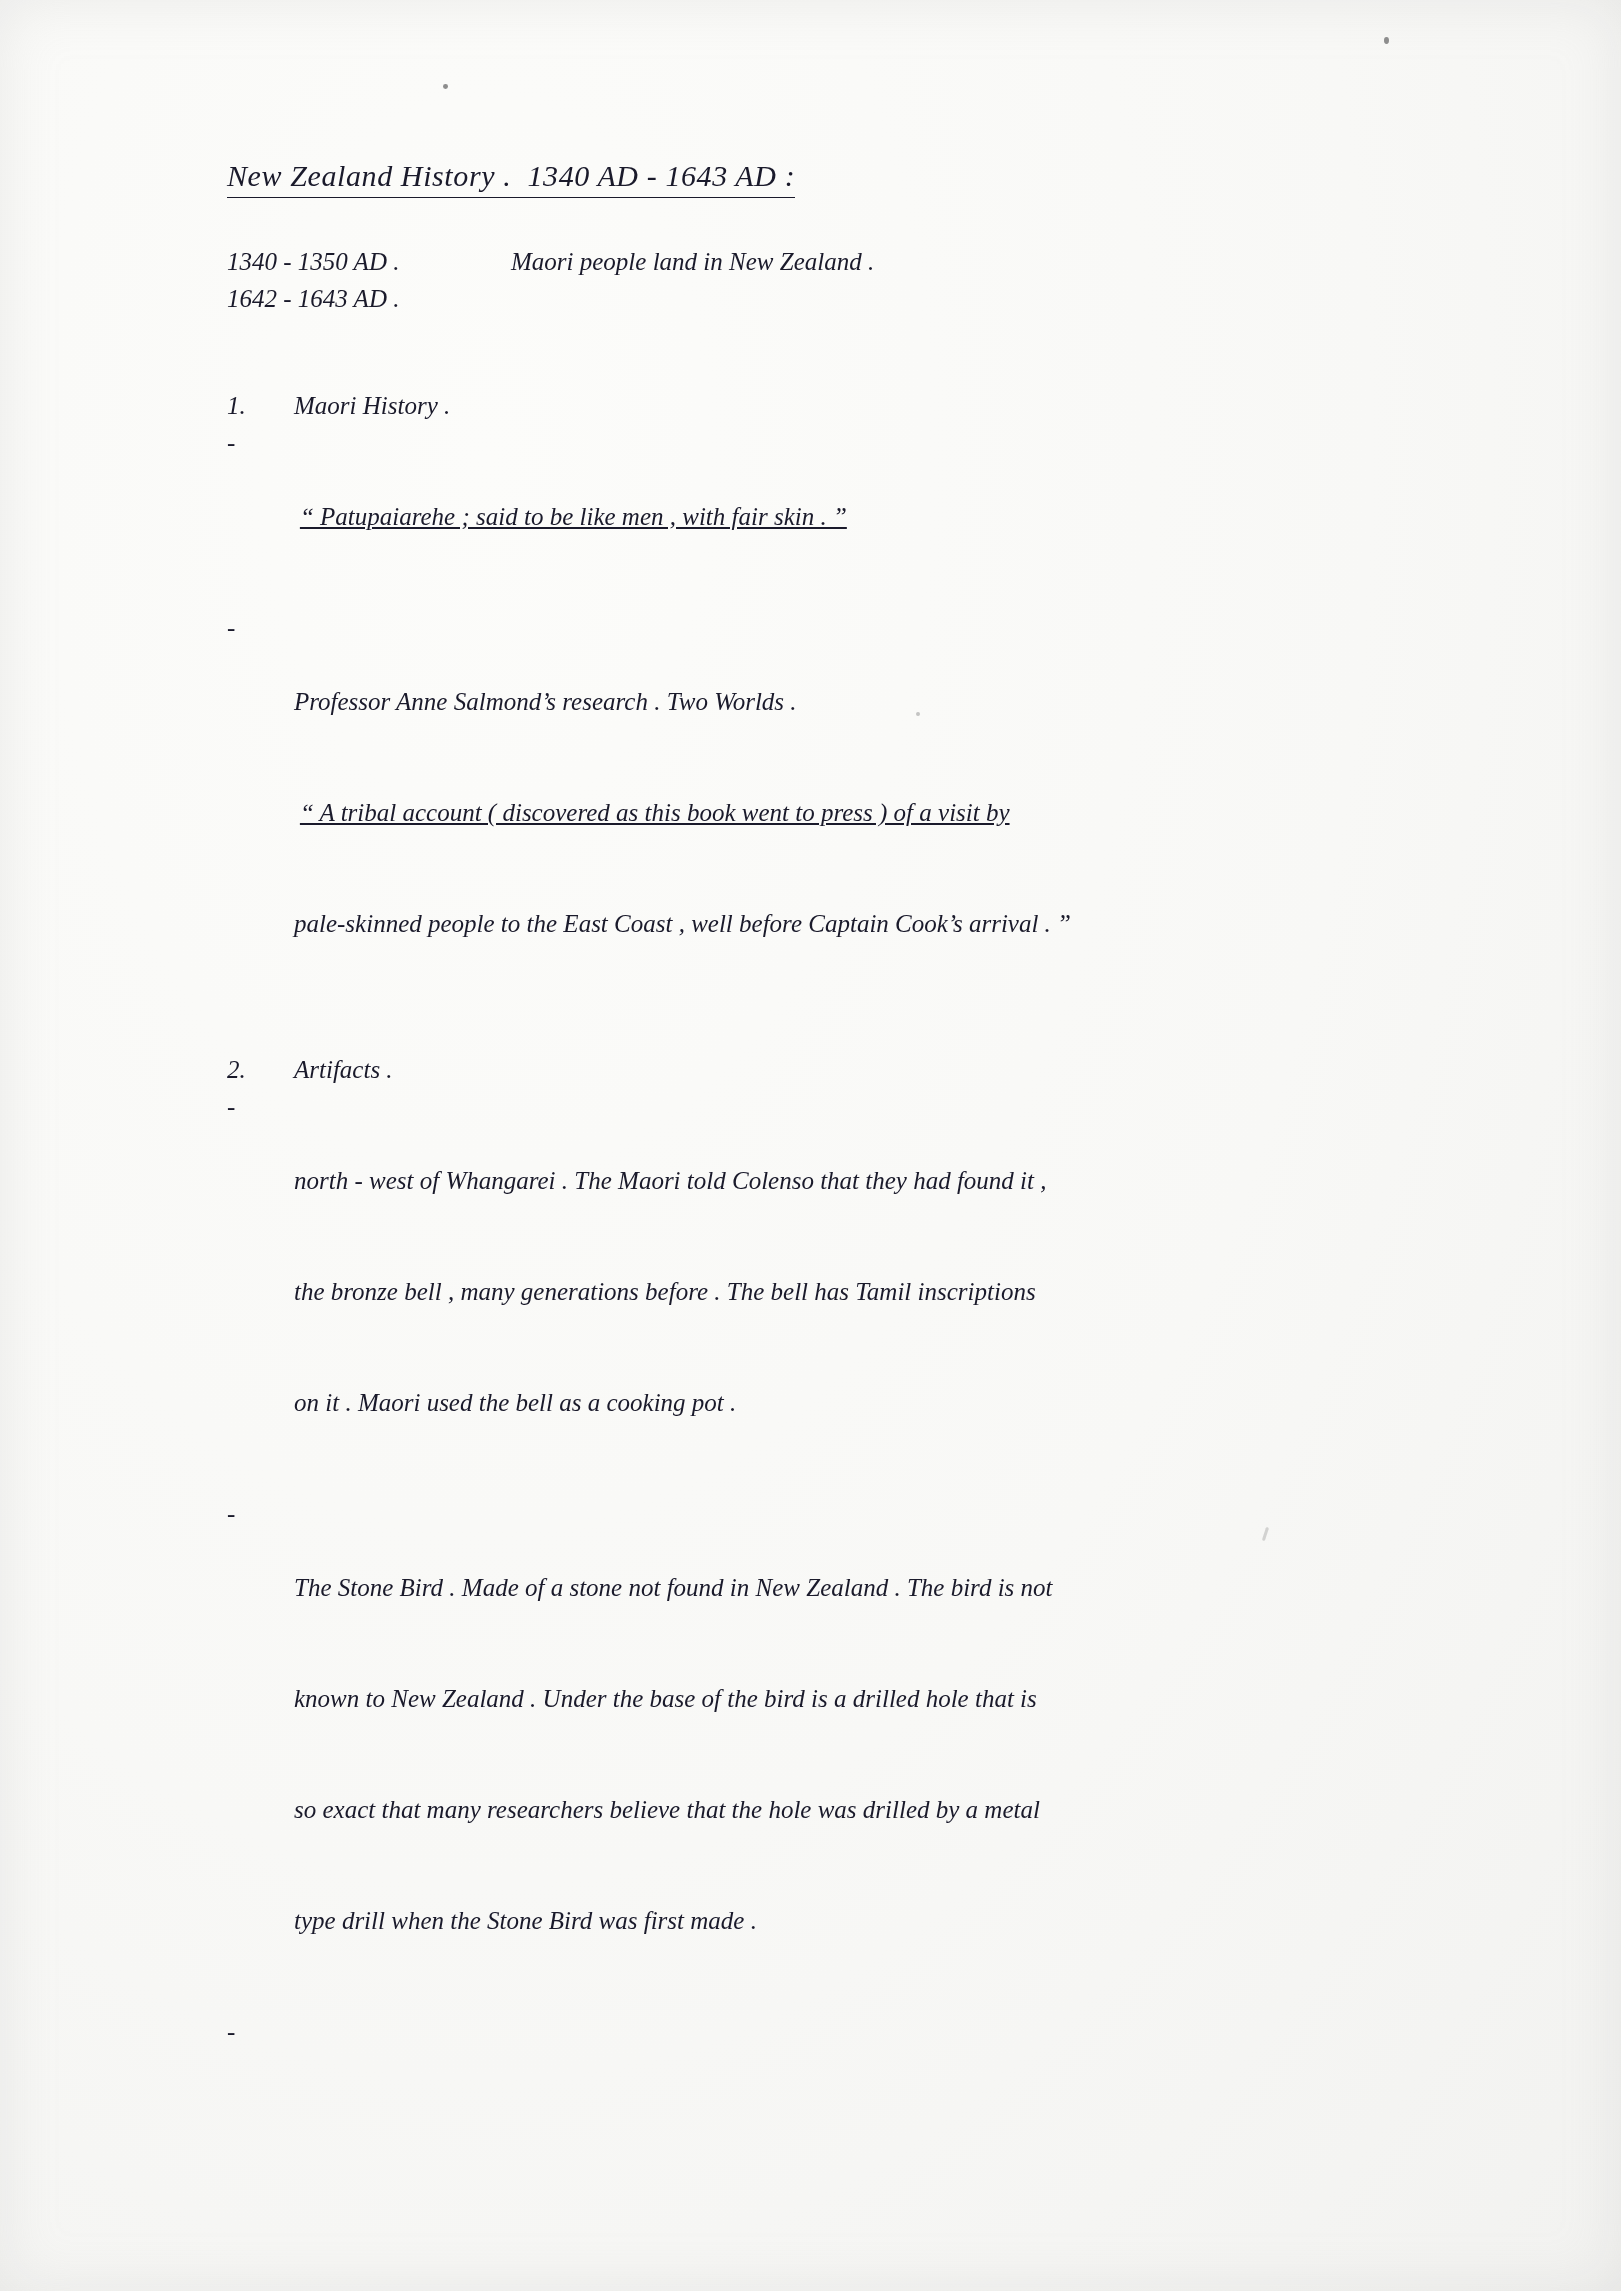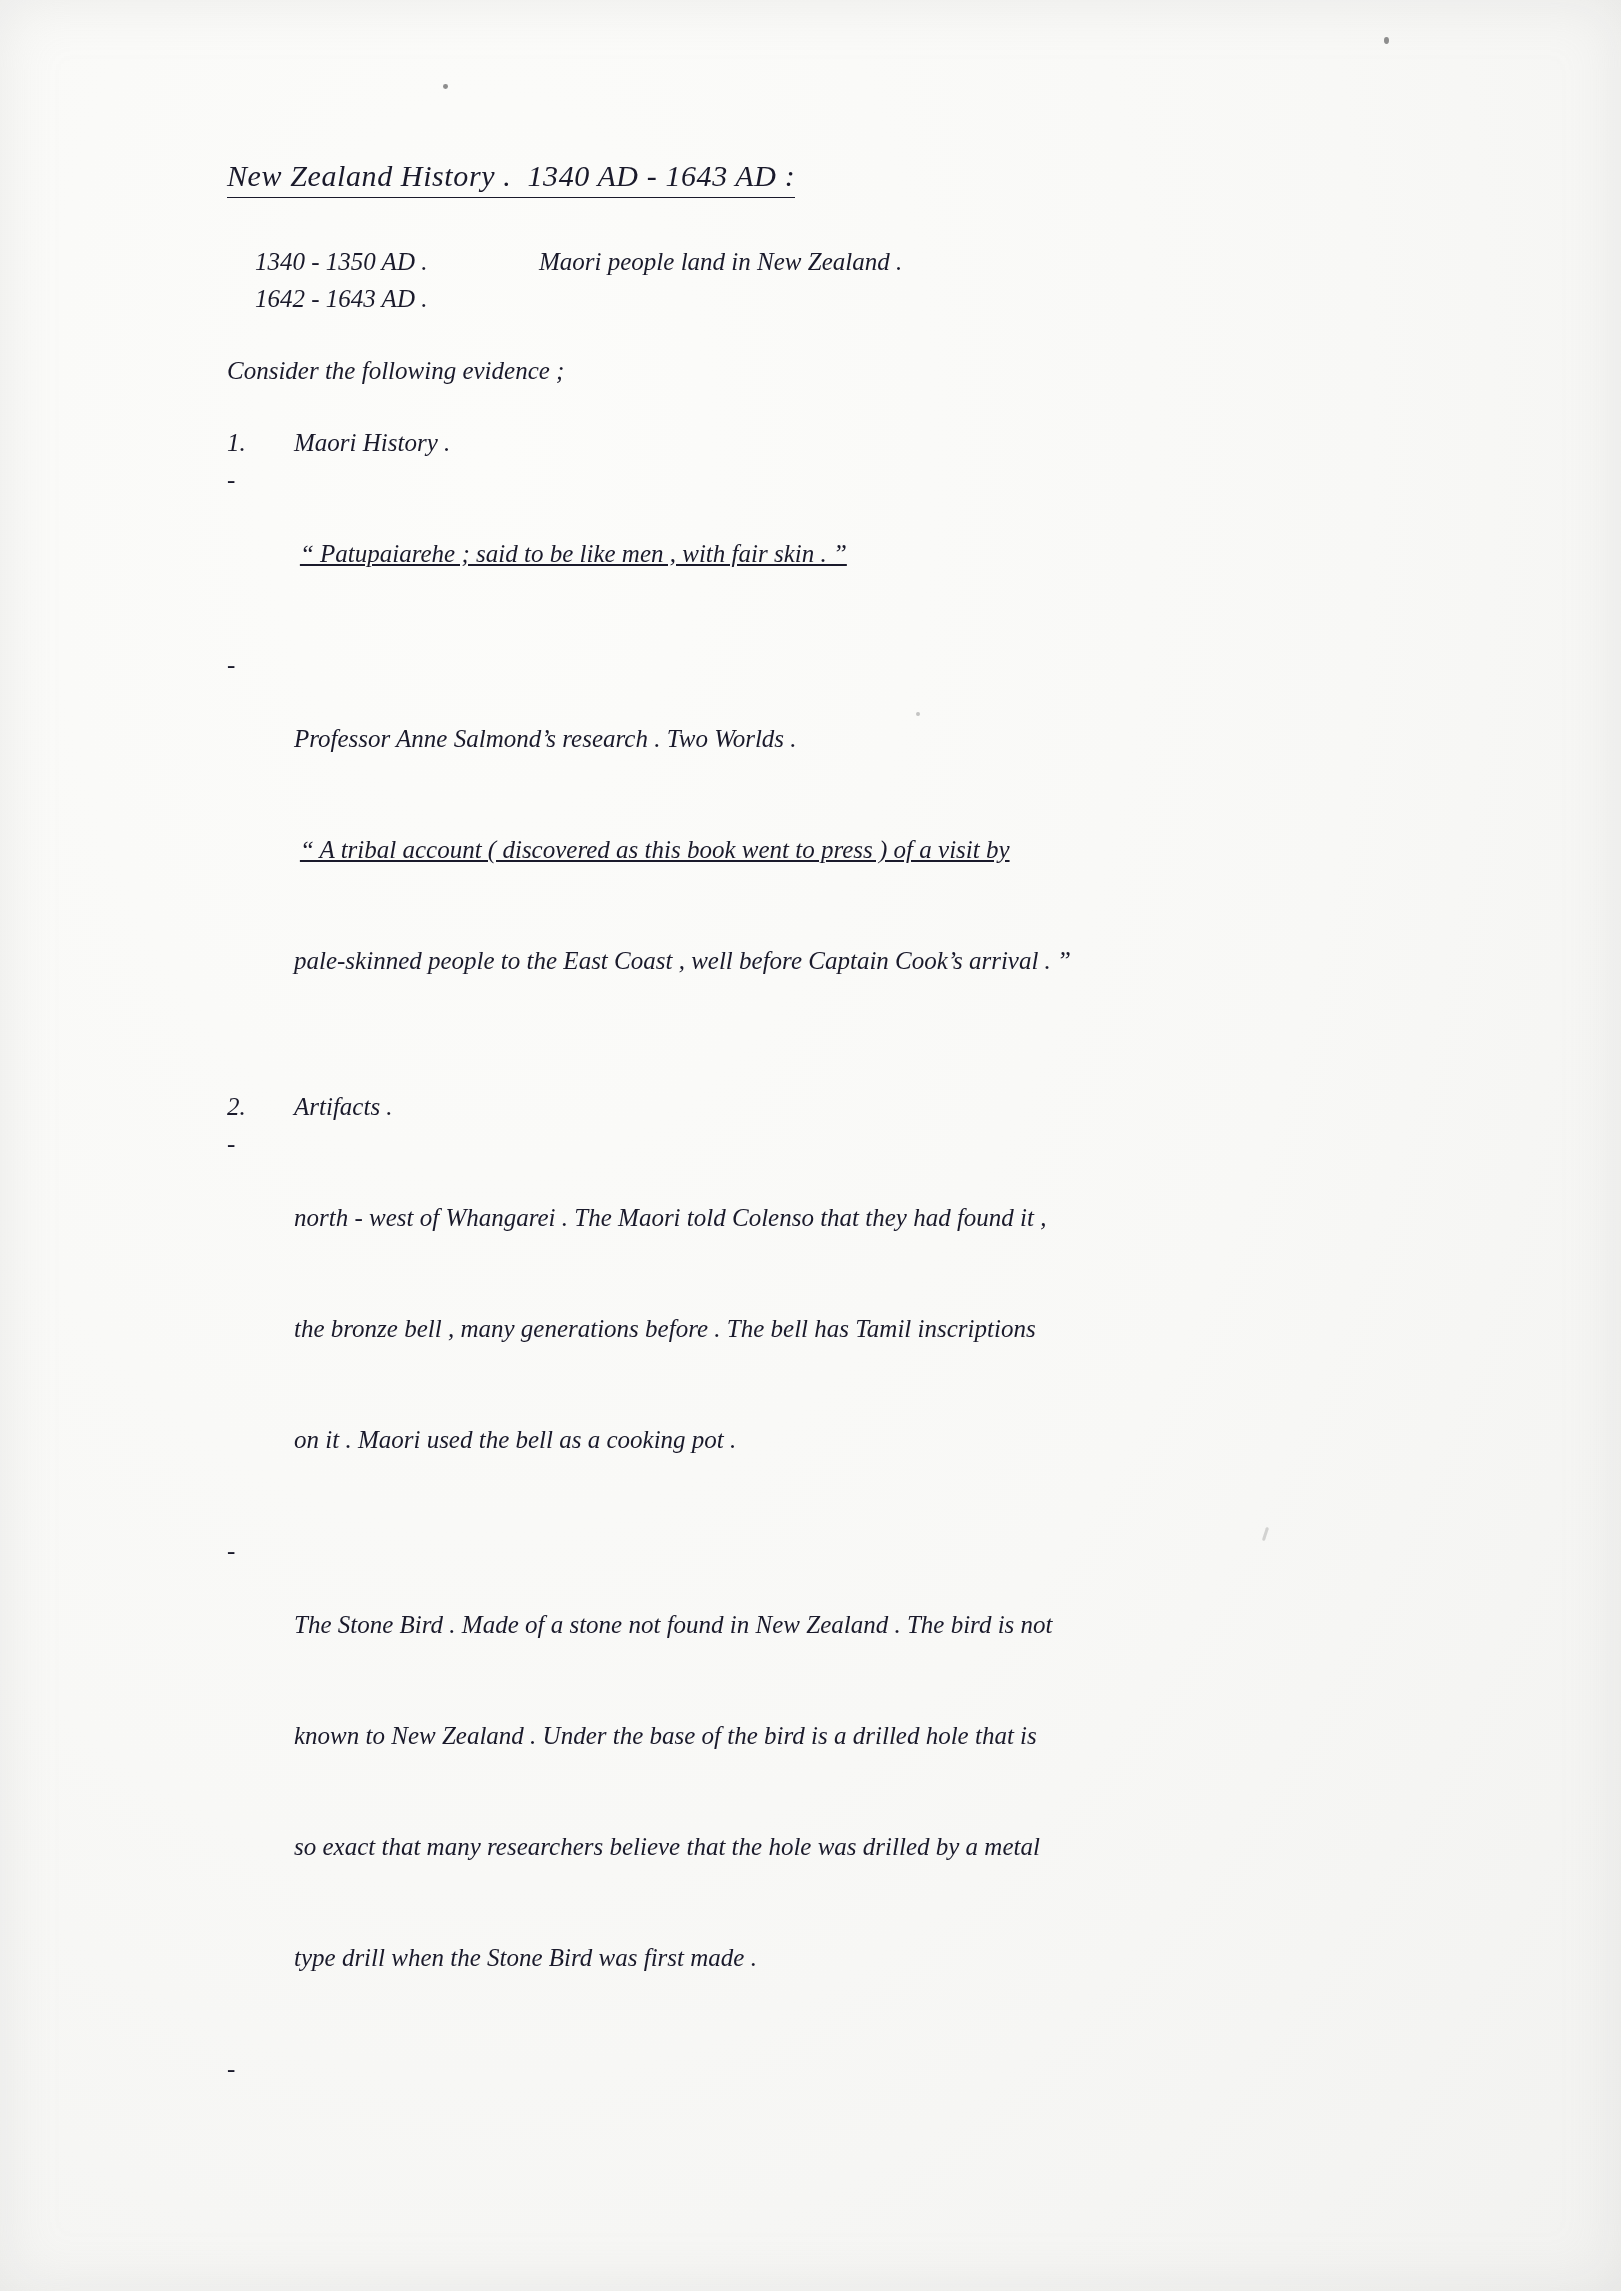--- a/index.html
+++ b/index.html
@@ -45,21 +45,20 @@
     letter-spacing: 0.6px;
     border-bottom: 1.6px solid #1a1a2b;
     display: inline-block;
     padding-bottom: 2.9px;
     margin-bottom: 45px;
     white-space: pre;
   }
   .dateline {
     display: flex;
     white-space: pre;
-    margin-left: 28px;
   }
   .dateline .d-date { width: 284px; flex: 0 0 284px; }
   .dateline .d-text { flex: 1; }
   .gap-md { height: 35px; }
 
   .consider { white-space: pre; }
 
   .sec {
     display: flex;
     align-items: flex-start;
@@ -120,21 +119,20 @@
         <span class="d-date">1340 - 1350 AD .</span>
         <span class="d-text">Maori people land in New Zealand .</span>
       </div>
       <div class="dateline">
         <span class="d-date">1642 - 1643 AD .</span>
       </div>
     </div>
 
     <div class="gap-md"></div>
 
-    <div class="consider">Consider the following evidence ;</div>
 
     <div class="gap-md"></div>
 
     
     <div class="sec">
       <span class="num">1.</span>
       <span class="head">Maori History .</span>
     </div>
     <div class="item">
       <span class="bullet">-</span>

